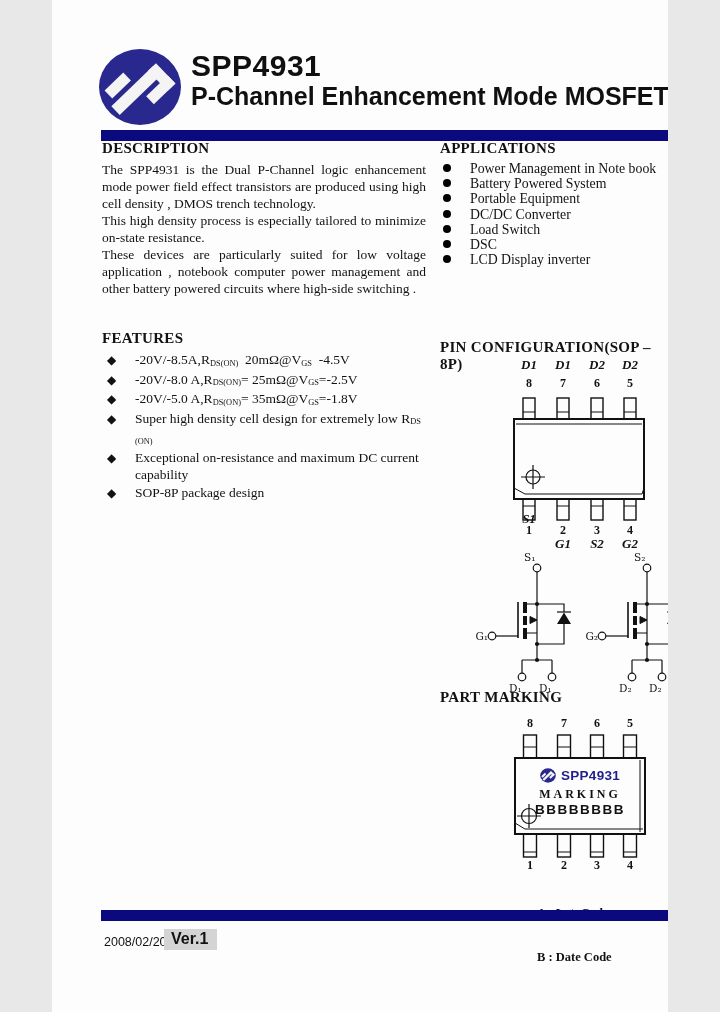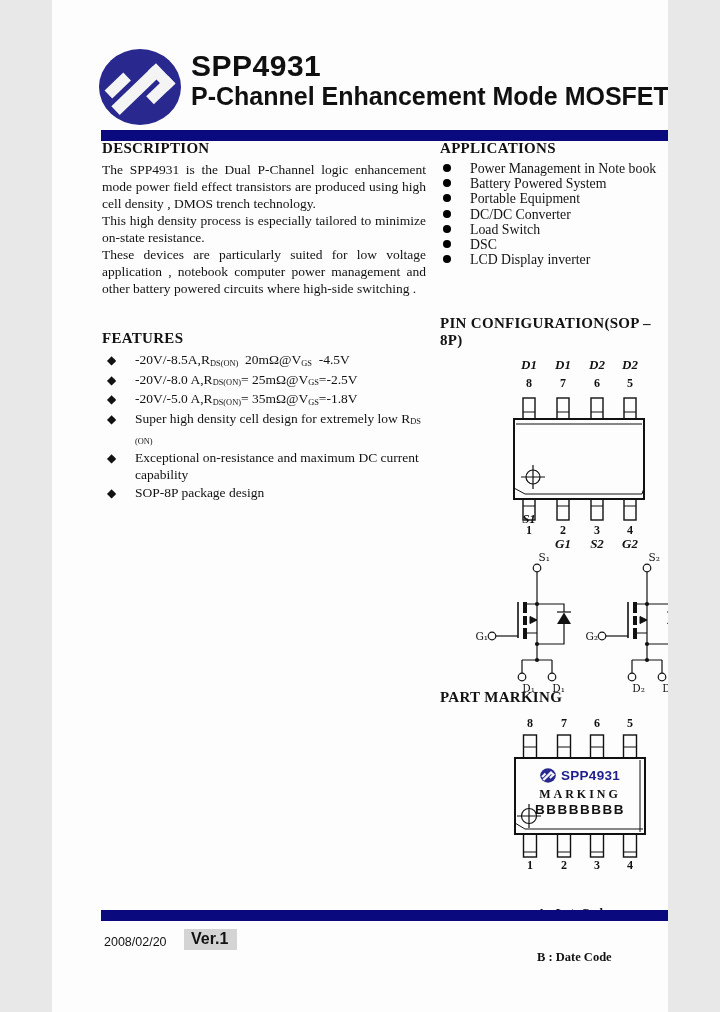--- a/index.html
+++ b/index.html
@@ -24,40 +24,40 @@
   .applications li{position:relative;padding-left:30px;font-size:13.8px;line-height:15.2px;margin-bottom:0;}
   .dot-bullet{position:absolute;left:3px;top:3px;width:8px;height:8px;border-radius:50%;background:#000;}
   
   .features{position:absolute;left:50px;top:330px;width:332px;}
   .features ul{list-style:none;margin:2px 0 0 0;padding:0;}
   .features li{position:relative;padding-left:33px;font-size:13.5px;line-height:17.5px;}
   .diamond-bullet{position:absolute;left:5px;top:1px;font-size:12px;}
   .feature-text{white-space:pre-wrap;}
   .seg-sub{font-size:0.62em;position:relative;top:0.22em;letter-spacing:0;}
   
-  .pincfg-h{position:absolute;left:388px;top:315px;}
+  .pincfg-h{position:absolute;left:388px;top:339px;}
   .diagram-svg{position:absolute;}
   .plabel{position:absolute;width:30px;text-align:center;font-weight:bold;font-size:13px;font-style:italic;}
   .pnum{position:absolute;width:30px;text-align:center;font-weight:bold;font-size:12px;}
   
-  .schlabel{position:absolute;font-size:10.5px;text-align:right;width:26px;font-family:"DejaVu Serif","DejaVu Sans",serif;}
+  .schlabel{position:absolute;font-size:10.5px;text-align:left;width:26px;font-family:"DejaVu Serif","DejaVu Sans",serif;}
   .schlabel-g{text-align:right;width:22px;}
   
   .marking-h{position:absolute;left:388px;top:689px;}
   .mark-inner{position:absolute;left:464px;top:760px;width:128px;text-align:center;}
   .mark-row1{display:flex;align-items:center;justify-content:center;gap:5px;height:20px;margin-top:5px;}
   .mark-logo{width:16px;height:15px;color:#28288E;flex:0 0 auto;}
   .mark-name{font-family:"Liberation Sans","DejaVu Sans",sans-serif;font-weight:bold;font-size:13.5px;color:#1E1E8C;letter-spacing:0.3px;}
   .mark-lot{font-weight:bold;font-size:12px;letter-spacing:3px;margin-top:2px;}
   .mark-date{font-family:"Liberation Sans","DejaVu Sans",sans-serif;font-weight:bold;font-size:13.5px;letter-spacing:1.5px;}
   .mark-legend{position:absolute;left:485px;top:877px;font-weight:bold;font-size:12.5px;line-height:14.5px;white-space:pre;}
   
   .footer-date{position:absolute;left:52px;top:935px;font-family:"Liberation Sans","DejaVu Sans",sans-serif;font-size:12.5px;}
   .version-badge{position:absolute;left:112px;top:929px;background:#D4D4D4;padding:1px 9px 2px 7px;
-                 font-family:"Liberation Sans","DejaVu Sans",sans-serif;font-weight:bold;font-size:16px;margin-left:20px;}
+                 font-family:"Liberation Sans","DejaVu Sans",sans-serif;font-weight:bold;font-size:16px;}
   .footer-page{position:absolute;left:600px;top:935px;width:88px;text-align:right;
                font-family:"Liberation Sans","DejaVu Sans",sans-serif;font-size:12.5px;}
 </style>
 </head>
 <body>
 
 <div class="page">
 
   <svg class="logo" viewBox="0 0 84 78" style="color: rgb(40, 40, 142);">
     <ellipse cx="42" cy="39" rx="41" ry="38" fill="currentColor"></ellipse>

